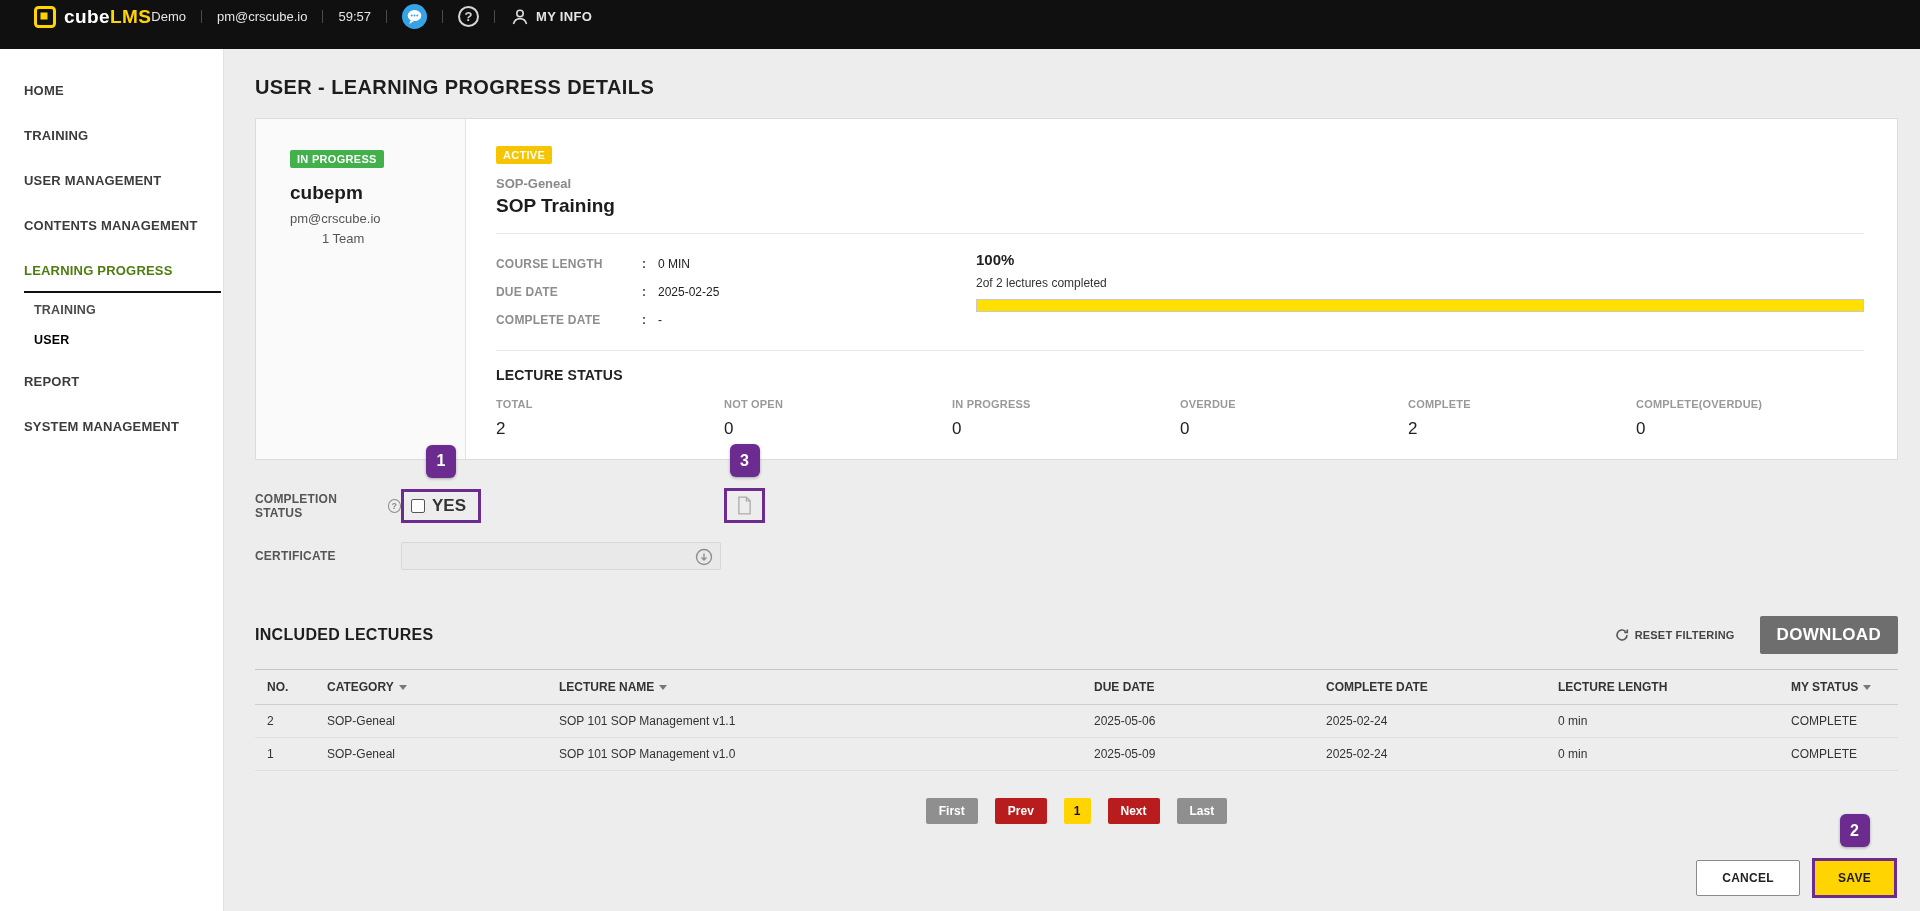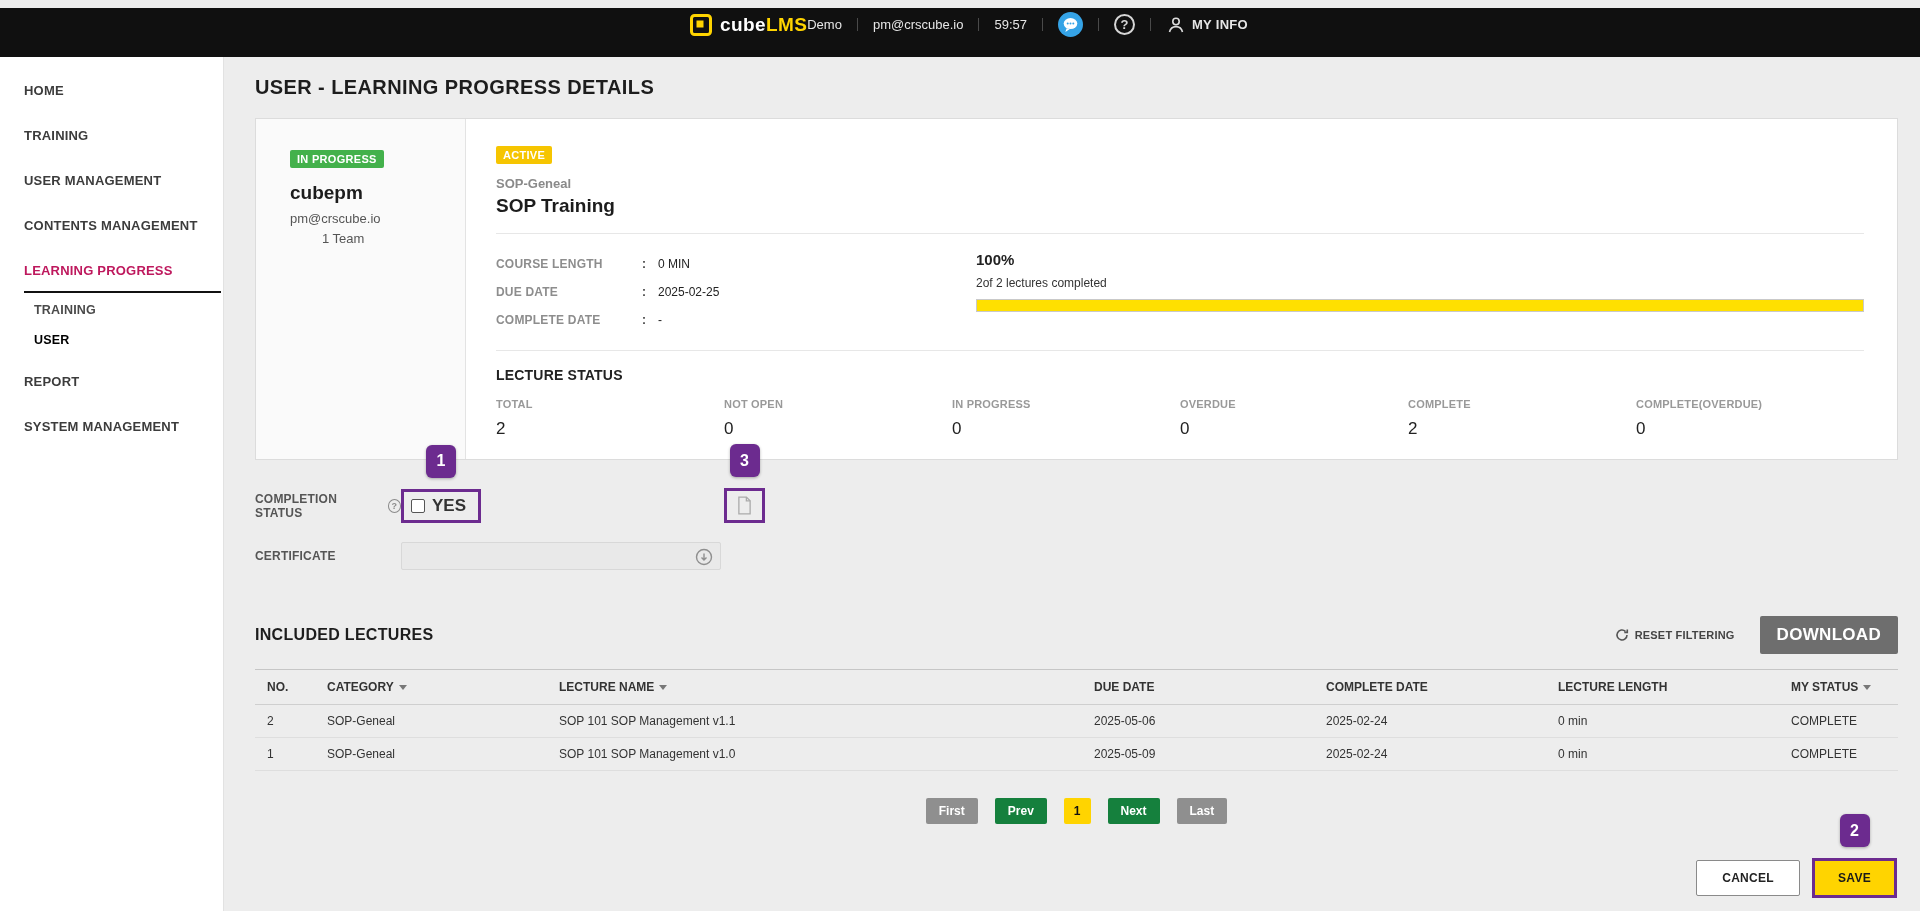--- a/index.html
+++ b/index.html
@@ -1,38 +1,38 @@
 <!DOCTYPE html>
 <html><head>
 <meta charset="utf-8">
 <style>
   * { margin:0; padding:0; box-sizing:border-box; }
   html,body { width:1920px; height:911px; }
   body { font-family:"Liberation Sans", sans-serif; background:#ededed; color:#222; position:relative; overflow:hidden; }
 
   
-  .topbar { position:absolute; top:8px; left:0; right:0; height:49px; background:#101010;
-            display:flex; align-items:center; justify-content:center; padding:0 16px 16px 34px; z-index:20; }
+  .topbar { position:absolute; top:0; left:0; right:0; height:49px; background:#101010;
+            display:flex; align-items:center; justify-content:flex-start; padding:0 16px 16px 34px; z-index:20; }
   .logo { display:flex; align-items:center; gap:8px; cursor:pointer; }
   .logo-cube { color:#ffffff; font-weight:bold; font-size:19px; letter-spacing:.4px; }
   .logo-lms  { color:#ffd400; font-weight:bold; font-size:19px; letter-spacing:.4px; }
   .topbar-right { display:flex; align-items:center; gap:15px; font-size:13px; color:#e6e6e6; }
   .tb-sep { width:1px; height:13px; background:#4a4a4a; }
   .tb-icon { display:flex; align-items:center; cursor:pointer; }
   .help-icon { width:21px; height:21px; border:2px solid #d6d6d6; border-radius:50%; color:#d6d6d6;
                font-weight:bold; font-size:13px; display:flex; align-items:center; justify-content:center; cursor:pointer; }
   .help-icon::after { content:"?"; }
   .myinfo { display:flex; align-items:center; gap:6px; font-weight:bold; cursor:pointer; letter-spacing:.3px; }
 
   
   .sidebar { position:absolute; top:46px; left:0; width:224px; bottom:0; background:#fff;
              border-right:1px solid #e2e2e2; padding-top:22px; }
   .nav-item { margin:0 2px 0 24px; padding:15px 0; font-size:13px; font-weight:bold; color:#3c3c3c;
               letter-spacing:.2px; cursor:pointer; }
-  .nav-item.active { color:#be185d; border-bottom:2px solid #111; padding-bottom:13px; }
+  .nav-item.active { color:#4d7c0f; border-bottom:2px solid #111; padding-bottom:13px; }
   .nav-item.sub { margin-left:34px; padding:8px 0; font-size:12.5px; color:#4a4a4a; }
   .nav-item.sub.first { margin-top:2px; }
   .nav-item.sub.current { color:#000; }
   .nav-item.after-sub { margin-top:4px; }
 
   
   .main { position:absolute; left:225px; top:49px; right:0; bottom:0; padding:27px 22px 0 30px; }
   .page-title { font-size:20px; font-weight:bold; color:#1d1d1d; letter-spacing:.4px; margin-bottom:19px; }
 
   .card { background:#fff; border:1px solid #dcdcdc; display:flex; min-height:334px; }
@@ -106,21 +106,21 @@
   thead th { font-size:12px; font-weight:bold; color:#333; text-align:left; padding:10px 0 10px 12px;
              border-top:1px solid #c6c6c6; border-bottom:1px solid #cfcfcf; white-space:nowrap; }
   tbody td { font-size:12px; color:#333; padding:9px 0 9px 12px; border-bottom:1px solid #dedede; white-space:nowrap; }
   th.sortable { cursor:pointer; }
   .sort-arrow { display:inline-block; width:0; height:0; border-left:4px solid transparent;
                 border-right:4px solid transparent; border-top:5px solid #777; margin-left:5px; vertical-align:middle; }
 
   .pagination { display:flex; justify-content:center; gap:17px; margin-top:27px; }
   .page-btn { font-size:12px; font-weight:bold; color:#fff; background:#8f8f8f; padding:6px 13px;
               border-radius:2px; cursor:pointer; border:none; }
-  .page-btn.disabled { background:#15803d; }
+  .page-btn.disabled { background:#b91c1c; }
   .page-btn.active { background:#ffd400; color:#111; padding:6px 10px; }
 
   
   .footer-actions { position:absolute; right:23px; bottom:13px; display:flex; align-items:center; gap:12px; }
   .cancel-btn { background:#fff; border:1px solid #8a8a8a; color:#222; font-size:12px; font-weight:bold;
                 padding:10px 25px; border-radius:2px; cursor:pointer; letter-spacing:.3px; }
   .save-btn { background:#ffd400; border:none; color:#1a1a1a; font-size:12px; font-weight:bold;
               padding:10px 23px; cursor:pointer; display:block; letter-spacing:.3px; }
 </style>
 </head>

